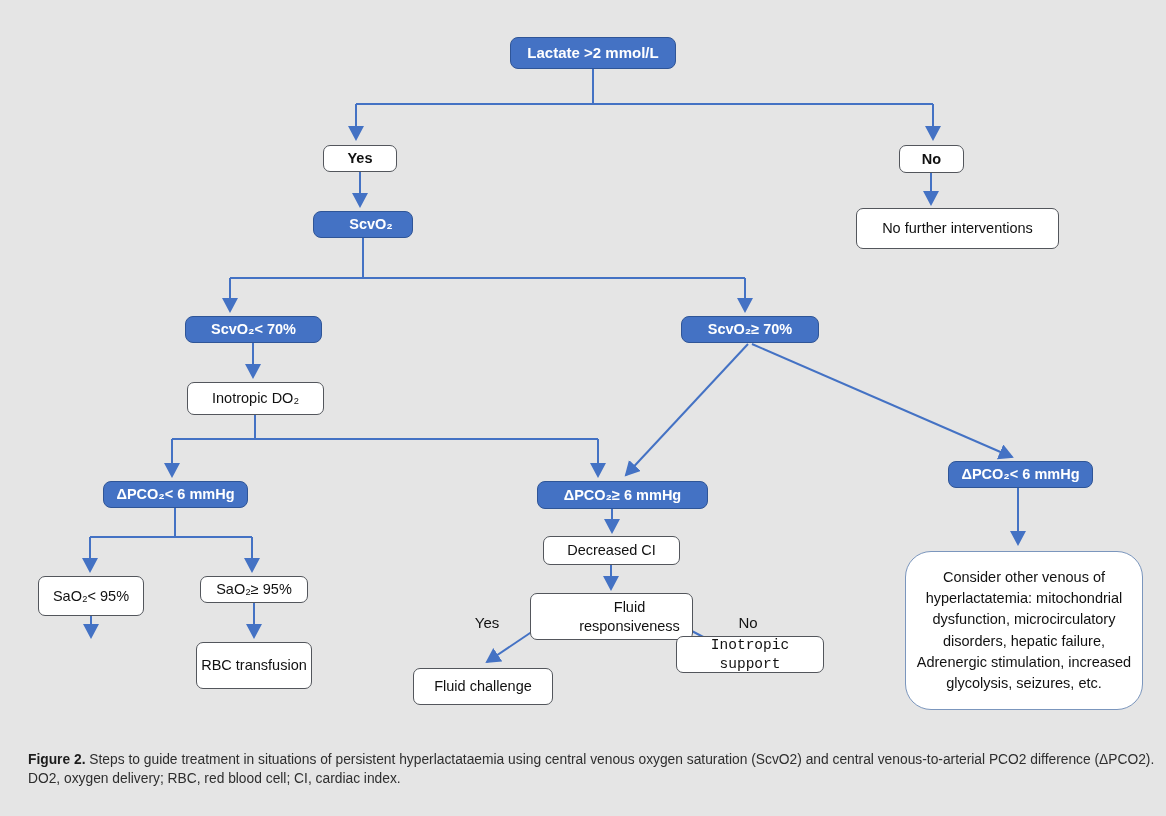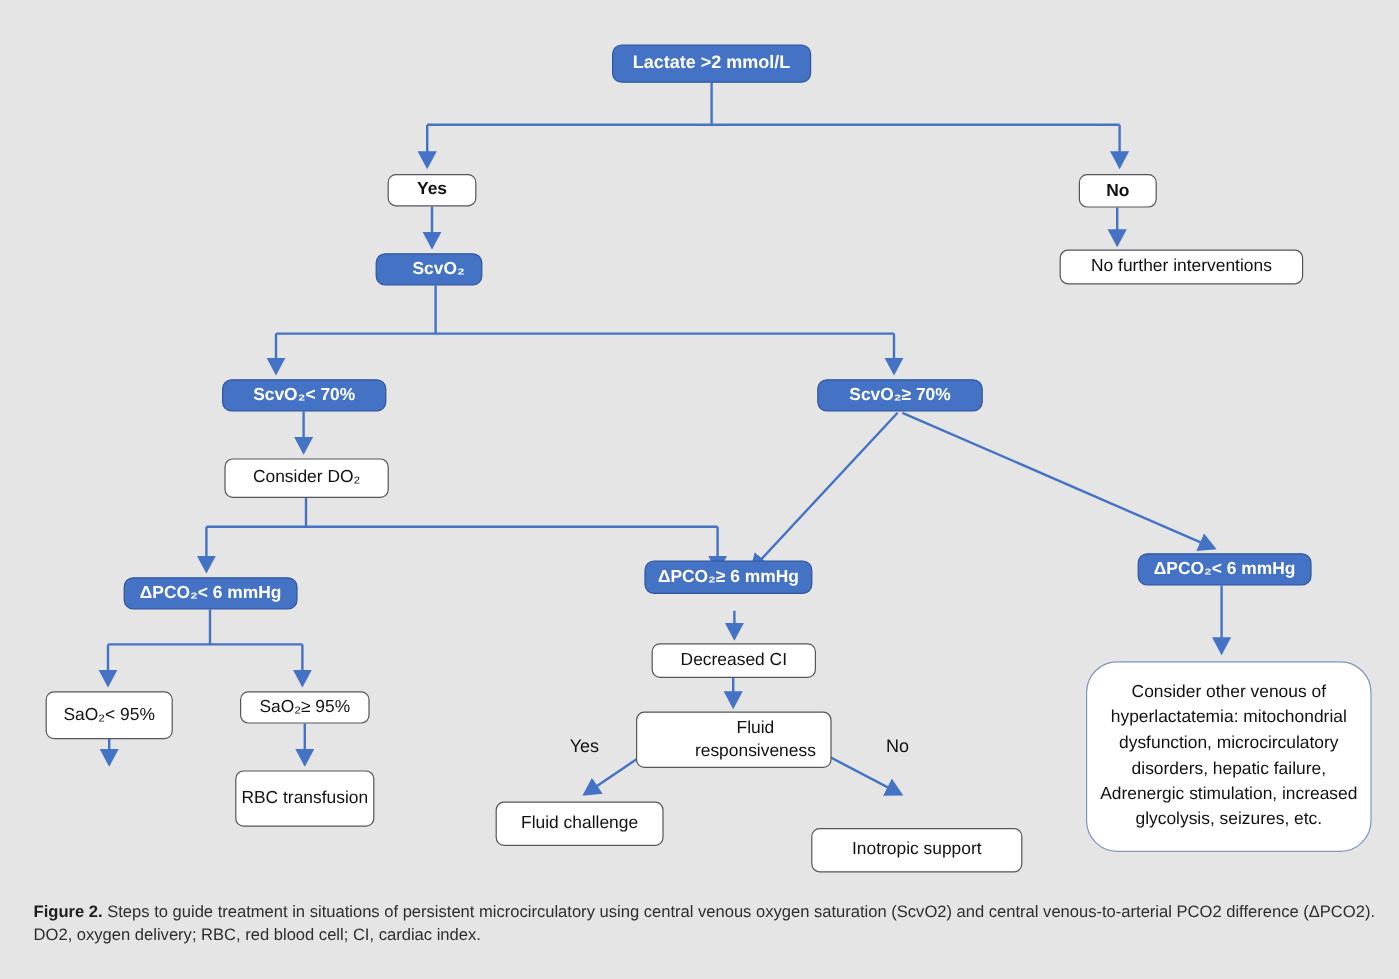--- a/index.html
+++ b/index.html
@@ -86,54 +86,54 @@
       <path d="M1018,488 L1018,544" marker-end="url(#ah)"></path>
     </g>
   </svg>
 
   <div class="node blue" style="left:510px;top:37px;width:166px;height:32px;font-size:15px;">Lactate &gt;2 mmol/L</div>
 
   <div class="node plain bold" style="left:323px;top:145px;width:74px;height:27px;">Yes</div>
 
   <div class="node plain bold" style="left:899px;top:145px;width:65px;height:28px;">No</div>
 
-  <div class="node plain" style="left:883px;top:208px;width:203px;height:29px;">No further interventions</div>
+  <div class="node plain" style="left:856px;top:208px;width:203px;height:41px;">No further interventions</div>
 
-  <div class="node blue" style="left:313px;top:211px;width:89px;height:27px;padding-left:16px;">ScvO₂</div>
+  <div class="node blue" style="left:313px;top:211px;width:100px;height:27px;padding-left:16px;">ScvO₂</div>
 
   <div class="node blue" style="left:185px;top:316px;width:137px;height:27px;">ScvO₂&lt; 70%</div>
 
   <div class="node blue" style="left:681px;top:316px;width:138px;height:27px;">ScvO₂≥ 70%</div>
 
-  <div class="node plain" style="left:187px;top:382px;width:137px;height:33px;">Consider DO₂</div>
+  <div class="node plain" style="left:187px;top:382px;width:137px;height:33px;">Inotropic DO₂</div>
 
   <div class="node blue" style="left:103px;top:481px;width:145px;height:27px;">ΔPCO₂&lt; 6 mmHg</div>
 
-  <div class="node blue" style="left:537px;top:467px;width:140px;height:28px;">ΔPCO₂≥ 6 mmHg</div>
+  <div class="node blue" style="left:537px;top:481px;width:171px;height:28px;">ΔPCO₂≥ 6 mmHg</div>
 
   <div class="node blue" style="left:948px;top:461px;width:145px;height:27px;">ΔPCO₂&lt; 6 mmHg</div>
 
   <div class="node plain" style="left:38px;top:576px;width:106px;height:40px;">SaO₂&lt; 95%</div>
 
   <div class="node plain" style="left:200px;top:576px;width:108px;height:27px;">SaO₂≥ 95%</div>
 
 
   <div class="node plain" style="left:196px;top:642px;width:116px;height:47px;">RBC transfusion</div>
 
   <div class="node plain" style="left:543px;top:536px;width:137px;height:29px;">Decreased CI</div>
 
   <div class="node plain" style="left:530px;top:593px;width:163px;height:47px;padding-left:36px;">Fluid responsiveness</div>
 
   <div class="edge-label" style="left:462px;top:614px;width:50px;">Yes</div>
 
   <div class="edge-label" style="left:726px;top:614px;width:44px;">No</div>
 
   <div class="node plain" style="left:413px;top:668px;width:140px;height:37px;">Fluid challenge</div>
 
-  <div class="node plain" style="left:676px;top:690px;width:176px;height:37px;">Inotropic support</div>
+  <div class="node plain" style="left:676px;top:636px;width:148px;height:37px;font-family:Liberation Mono, monospace;">Inotropic support</div>
 
   <div class="node consider" style="left:905px;top:551px;width:238px;height:159px;">Consider other venous of hyperlactatemia: mitochondrial dysfunction, microcirculatory disorders, hepatic failure, Adrenergic stimulation, increased glycolysis, seizures, etc.</div>
 
   <div class="caption">
-    <b>Figure 2.</b><span> Steps to guide treatment in situations of persistent microcirculatory using central venous oxygen saturation (ScvO2) and central venous-to-arterial PCO2 difference (ΔPCO2). DO2, oxygen delivery; RBC, red blood cell; CI, cardiac index.</span>
+    <b>Figure 2.</b><span> Steps to guide treatment in situations of persistent hyperlactataemia using central venous oxygen saturation (ScvO2) and central venous-to-arterial PCO2 difference (ΔPCO2). DO2, oxygen delivery; RBC, red blood cell; CI, cardiac index.</span>
   </div>
 
 </div>
 
 </body></html>

